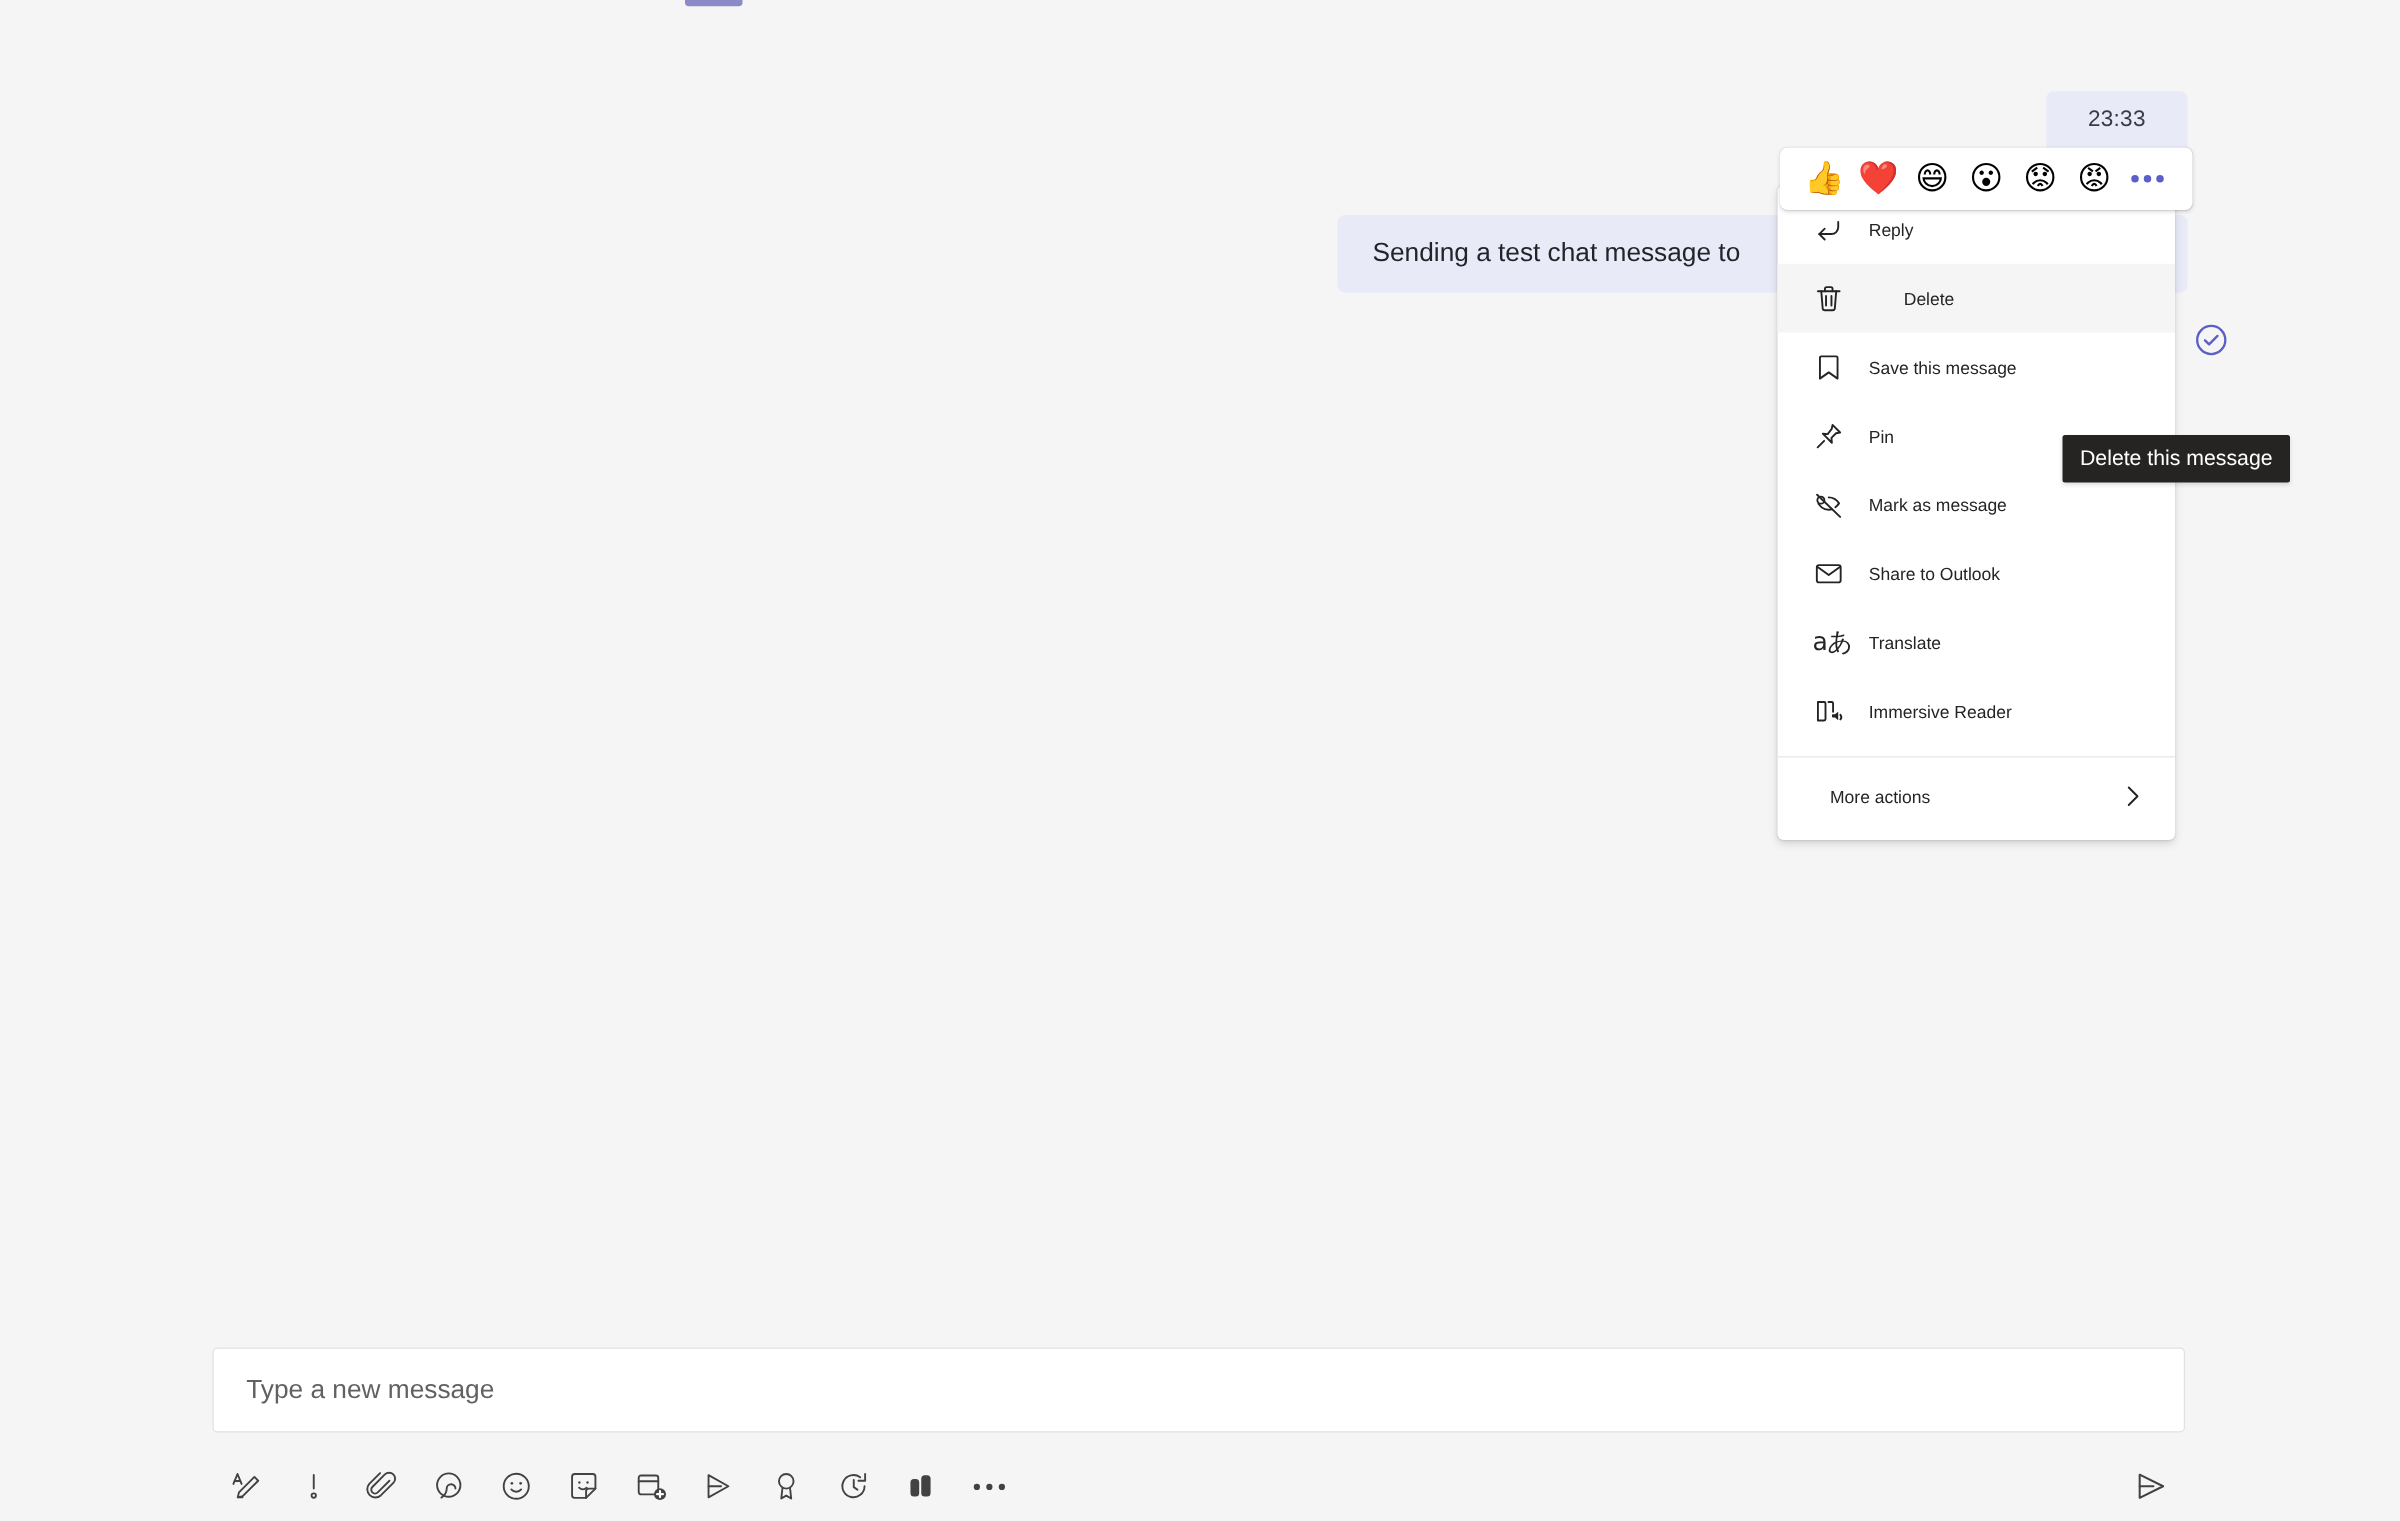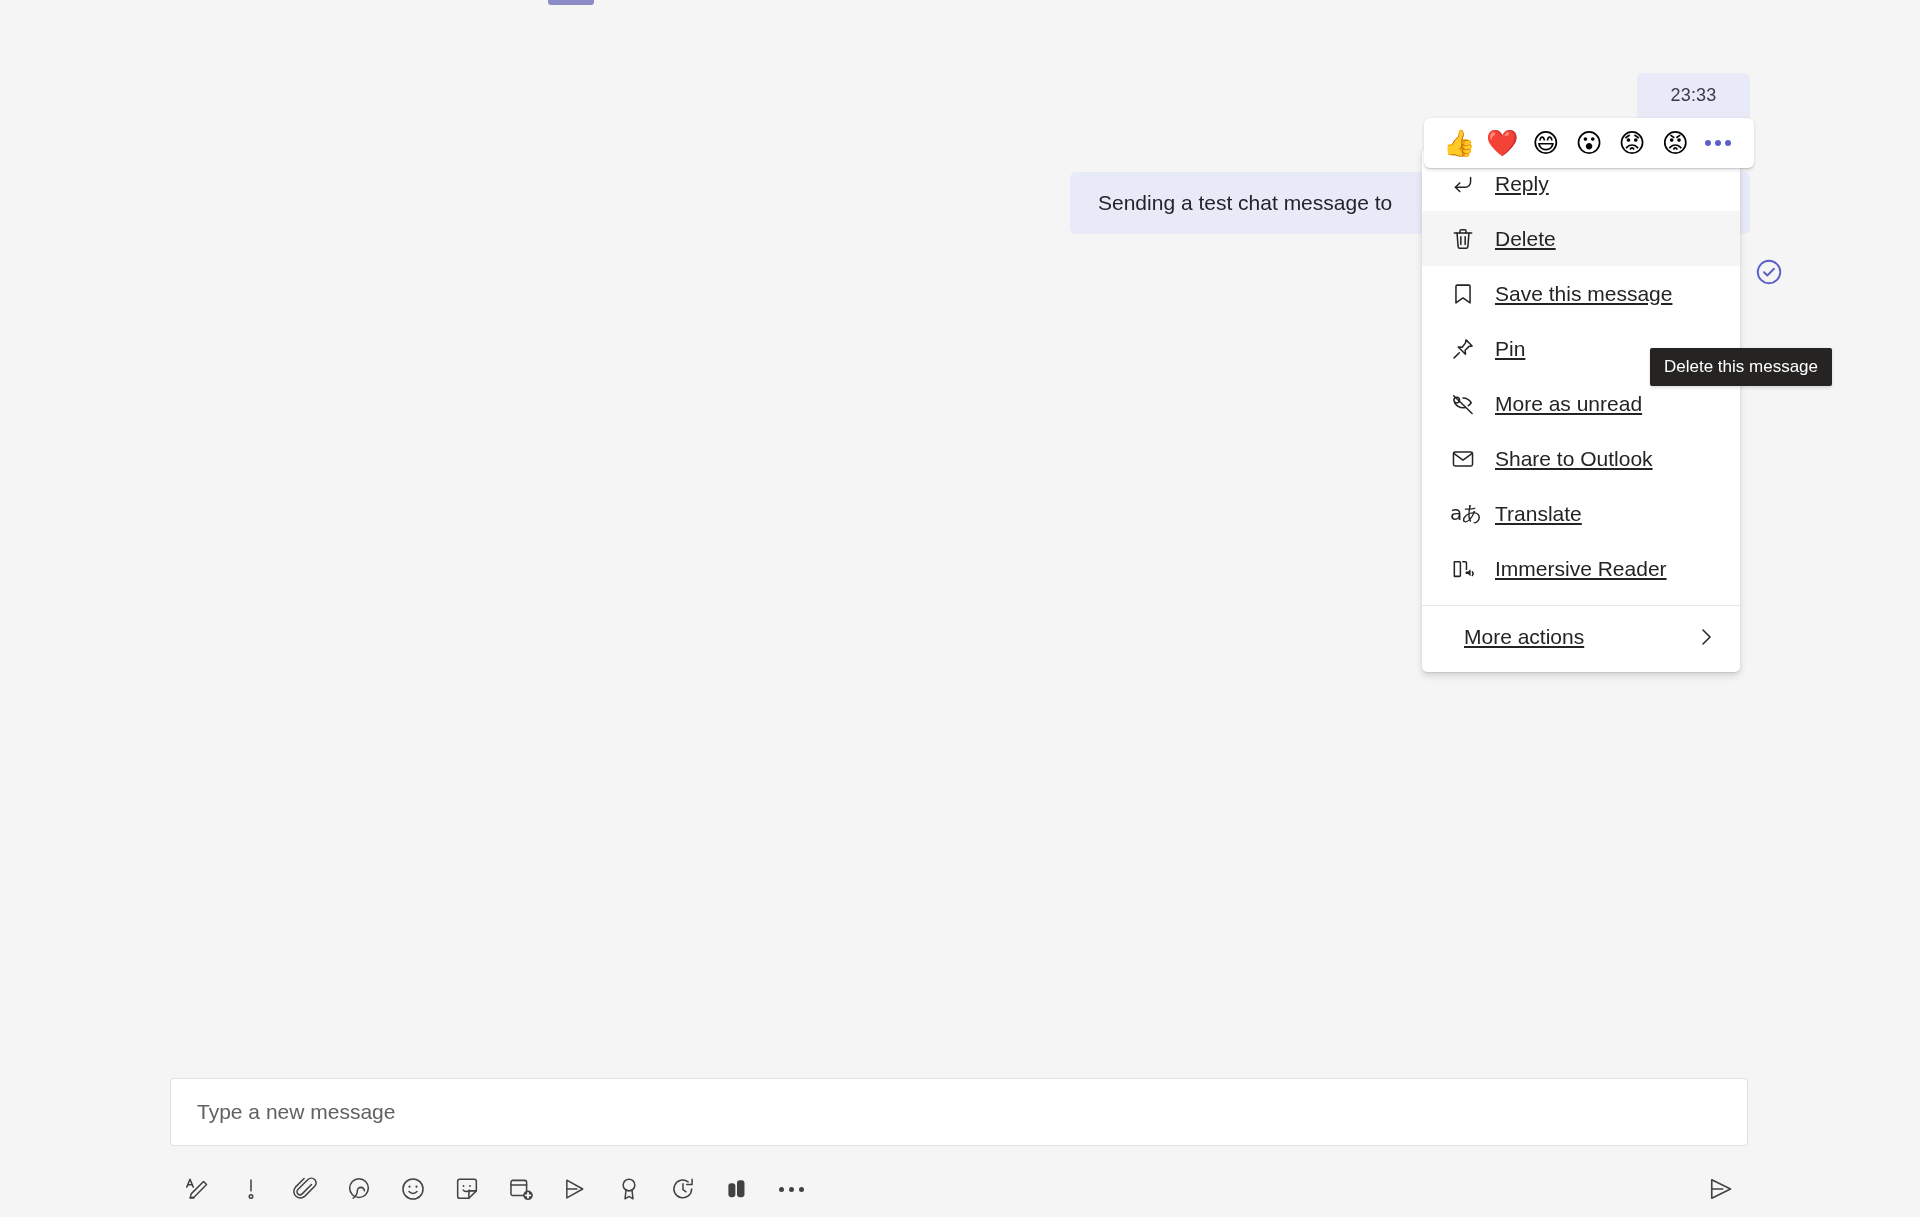--- a/index.html
+++ b/index.html
@@ -121,35 +121,34 @@
     z-index: 20;
   }
   .ctx-item {
     height: 55px;
     display: flex;
     align-items: center;
     padding-left: 28px;
     cursor: pointer;
     position: relative;
   }
-  .ctx-item.selected { background: #f5f5f5; }
+  .ctx-item.selected { background: #f5f5f5; gap: 28px; }
   .ctx-item .ic {
     width: 32px;
     display: flex;
     align-items: center;
     justify-content: flex-start;
     flex: 0 0 32px;
     color: #242424;
   }
   .ctx-item .lbl {
     margin-left: 13px;
-    font-size: 21px;
+    font-size: 14px;
     color: #242424;
     white-space: nowrap;
-    text-decoration: underline;
   }
   .ctx-sep {
     height: 1px;
     background: #e6e6e6;
     margin: 9px 0 0 0;
   }
   .ctx-item.more {
     padding-left: 42px;
     margin-top: 3px;
     margin-bottom: 8px;
@@ -323,21 +322,21 @@
 
     <div class="ctx-item">
       <span class="ic">
         <svg width="26" height="26" viewBox="0 0 24 24" fill="none" stroke="#242424" stroke-width="1.4" stroke-linecap="round" stroke-linejoin="round">
           <circle cx="6.2" cy="8.4" r="2.6"></circle>
           <path d="M12 6.4c3.2 0 6 2 7.6 4.4-.7 1-1.6 2-2.7 2.8"></path>
           <path d="M14.2 15.2c-.7.2-1.5.3-2.2.3-3.2 0-6-2-7.6-4.4"></path>
           <path d="M3.4 4.4l17 16.4"></path>
         </svg>
       </span>
-      <span class="lbl">More as unread</span>
+      <span class="lbl">Mark as message</span>
     </div>
 
     <div class="ctx-item">
       <span class="ic">
         <svg width="26" height="26" viewBox="0 0 24 24" fill="none" stroke="#242424" stroke-width="1.4" stroke-linecap="round" stroke-linejoin="round">
           <rect x="3.2" y="5.6" width="17.6" height="12.8" rx="1.6"></rect>
           <path d="M3.8 7l8.2 6 8.2-6"></path>
         </svg>
       </span>
       <span class="lbl">Share to Outlook</span>

